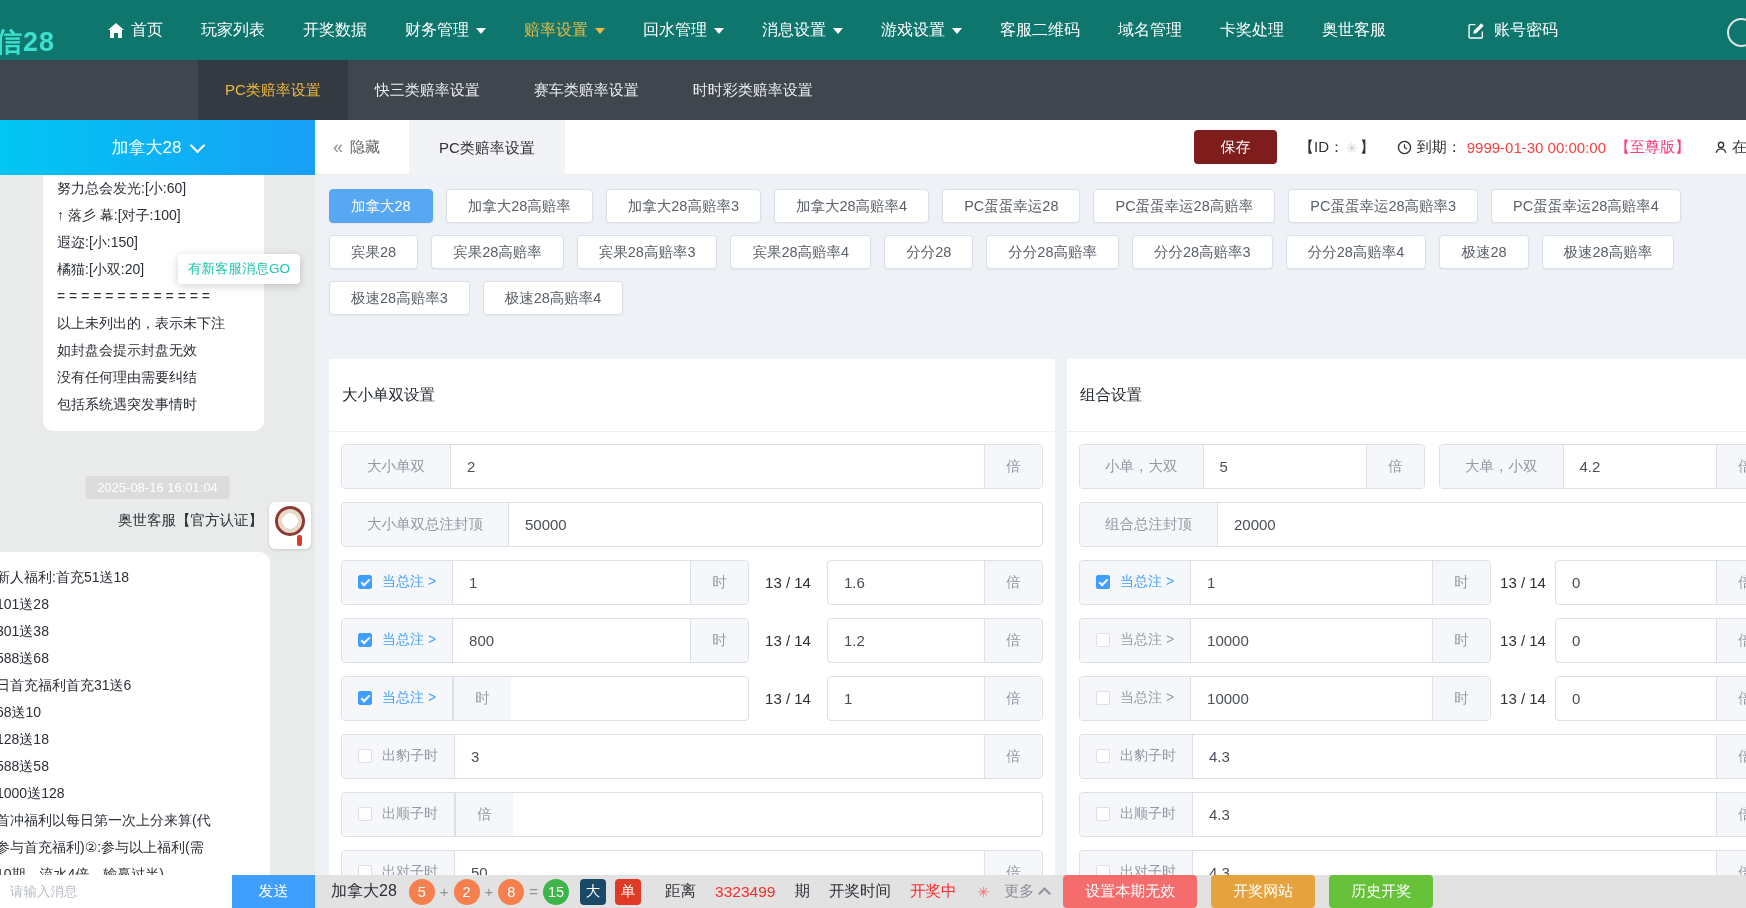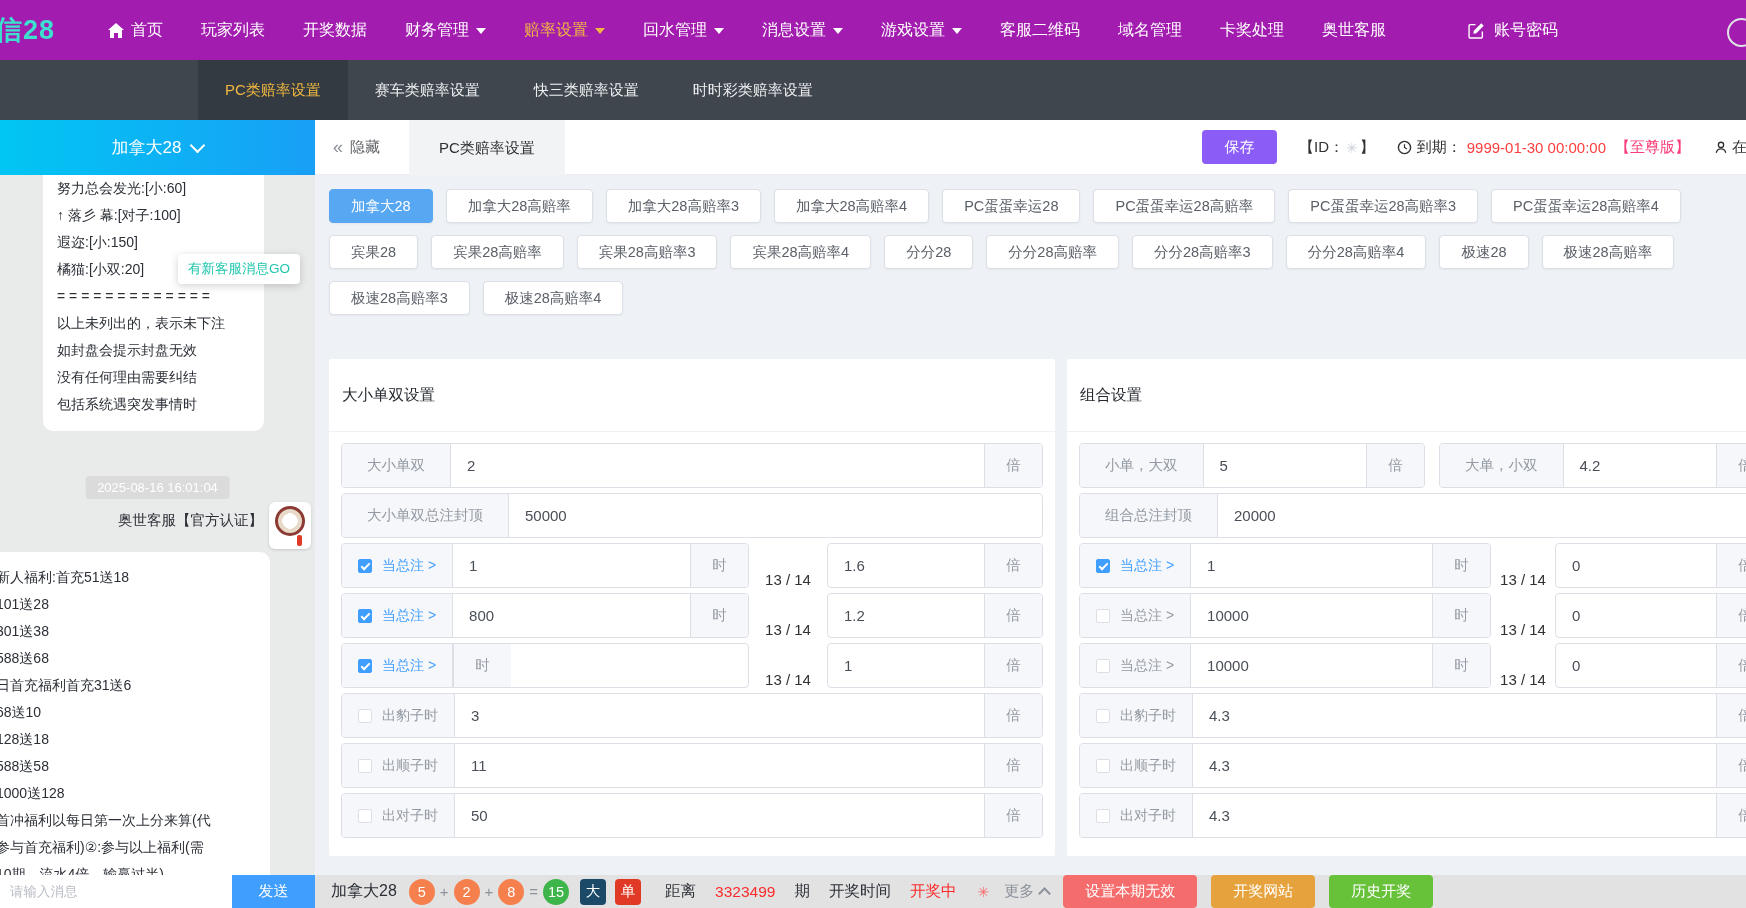--- a/index.html
+++ b/index.html
@@ -1,19 +1,19 @@
 <!DOCTYPE html>
 <html><head>
 <meta charset="utf-8">
 <style>
   html,body{margin:0;padding:0}
   body{width:1746px;height:908px;position:relative;overflow:hidden;background:#eef1f5;
        font-family:"Liberation Sans","DejaVu Sans",sans-serif;-webkit-font-smoothing:antialiased}
   
-  .topnav{position:absolute;left:0;top:0;width:100%;height:60px;background:#a21caf;display:flex;align-items:center;color:#fff;z-index:30}
+  .topnav{position:absolute;left:0;top:0;width:100%;height:60px;background:#0f766e;display:flex;align-items:flex-end;color:#fff;z-index:30}
   .logo{color:#3be0cf;font-size:27px;font-weight:bold;margin-left:-5px;letter-spacing:1px;flex:none;white-space:nowrap}
   .nav-items{display:flex;margin-left:34px}
   .nav-item{padding:0 19px;font-size:16px;display:flex;align-items:center;gap:7px;height:60px;cursor:pointer;white-space:nowrap}
   .nav-item.active{color:#f0b840}
   .caret-down{width:0;height:0;border:5px solid transparent;border-top:6px solid currentColor;margin-top:6px}
   .ico{display:inline-flex;align-items:center}
   .account{position:absolute;right:188px;top:0;height:60px;display:flex;align-items:center;gap:9px;font-size:16px;color:#fff;cursor:pointer}
   .partial-circle{position:absolute;right:-10px;top:18px;width:25px;height:25px;border:2px solid #dfe3e6;border-radius:50%}
   
   .subnav{position:absolute;top:60px;left:0;width:100%;height:60px;background:#3f464e;display:flex;padding-left:198px;box-sizing:border-box;z-index:29}
@@ -38,39 +38,39 @@
   .side-input input{flex:1;border:0;outline:0;padding-left:10px;font-size:13.5px;color:#333;min-width:0}
   .side-input input::placeholder{color:#b9bdc4}
   .send{width:83px;background:#409eff;color:#fff;font-size:15px;border:0;cursor:pointer;flex:none}
   
   .main{position:absolute;left:315px;top:120px;right:0;bottom:0}
   .main-header{height:55px;background:#fff;display:flex;align-items:center;border-bottom:1px solid #eceef1;box-sizing:border-box}
   .hide-btn{margin-left:18px;font-size:15px;color:#606266;display:flex;gap:7px;align-items:center;cursor:pointer}
   .dbl-left::before{content:"«";font-size:18px;color:#8a9099;line-height:1}
   .page-tab{margin-left:29px;height:55px;line-height:55px;padding:0 30px;background:#f2f3f5;font-size:15px;color:#303133;cursor:pointer}
   .mh-right{margin-left:auto;display:flex;align-items:center}
-  .save{width:75px;height:34px;background:#8b5cf6;color:#fff;border:0;border-radius:4px;font-size:15px;cursor:pointer;flex:none}
+  .save{width:83px;height:34px;background:#7f1d1d;color:#fff;border:0;border-radius:4px;font-size:15px;cursor:pointer;flex:none}
   .idtext{margin-left:22px;font-size:15px;color:#303133;display:flex;align-items:center;white-space:nowrap}
   .spin8::before{content:"✳";color:#ccd1d7;font-size:14px;margin:0 2px}
   .spin8.red::before{color:#f56c6c}
   .expire{margin-left:22px;font-size:15px;color:#303133;display:flex;align-items:center;gap:5px;white-space:nowrap}
   .exp-red{color:#fb3e3e}
   .exp-pink{color:#fb3e79;margin-left:4px}
   .online{margin-left:24px;margin-right:-16px;font-size:15px;color:#303133;display:flex;gap:4px;align-items:center;white-space:nowrap}
   .main-body{position:absolute;top:55px;left:0;right:0;bottom:33px;background:#eef1f5;padding:14px 0 0 14px;overflow:hidden}
   .tabrow{display:flex;margin-bottom:12px}
   .gtab{height:34px;line-height:32px;padding:0 21px;background:#fff;border:1px solid #dcdfe6;border-radius:4px;font-size:14.5px;color:#5b6068;margin-right:13px;box-sizing:border-box;cursor:pointer;white-space:nowrap;box-shadow:0 1px 2px rgba(0,0,0,.05)}
   .gtab.on{background:#57a7f2;border-color:#57a7f2;color:#fff}
   .panels{display:flex;gap:12px;margin-top:44px}
   .panel{background:#fff;border-radius:2px;flex:none}
   .panel.left{width:726px}
   .panel.right{width:720px}
   .ptitle{padding:26px 0 25px 13px;font-size:15.5px;color:#24292f;border-bottom:1px solid #eef0f3}
   .prows{padding:12px}
-  .frow{display:flex;align-items:flex-end;height:44px;margin-bottom:6px}
+  .frow{display:flex;align-items:center;height:44px;margin-bottom:14px}
   .ig{display:flex;height:45px;border:1px solid #dcdfe6;border-radius:4px;background:#fff;box-sizing:border-box;overflow:hidden;align-items:stretch}
   .ig.full{flex:1}
   .lbl{background:#f5f7fa;color:#949aa3;font-size:14.5px;display:flex;align-items:center;padding:0 25px;border-right:1px solid #dcdfe6;white-space:nowrap}
   .lbl.withcb{padding:0 16px;gap:10px}
   .val{flex:1;display:flex;align-items:center;padding-left:16px;font-size:15px;color:#4a4f57;min-width:0}
   .sfx{width:57px;flex:none;background:#f5f7fa;color:#949aa3;font-size:14.5px;display:flex;align-items:center;justify-content:center;border-left:1px solid #dcdfe6}
   .g1{flex:1}
   .g2{width:216px;flex:none}
   .panel.right .g2{width:220px}
   .ratio{width:78px;flex:none;text-align:center;font-size:15px;color:#303133;white-space:nowrap}
@@ -160,22 +160,22 @@
           <path d="M12.5 1.2l2.3 2.3-7 7-2.8.5.5-2.8z" fill="currentColor" stroke="none"></path>
         </svg>
       </span>
     <span>账号密码</span>
   </div>
   <div class="partial-circle"></div>
 </div>
 
 <div class="subnav">
   <div class="subtab active">PC类赔率设置</div>
+  <div class="subtab">快三类赔率设置</div>
   <div class="subtab">赛车类赔率设置</div>
-  <div class="subtab">快三类赔率设置</div>
   <div class="subtab">时时彩类赔率设置</div>
 </div>
 
 <div class="sidebar">
   <div class="side-header">
     <span>加拿大28</span>
     <span class="chev-down"></span>
   </div>
   <div class="chat">
     <div class="bubble bubble1">
@@ -354,21 +354,20 @@
               <div class="val">3</div>
               <div class="sfx">倍</div>
             </div>
           </div>
           <div class="frow">
             <div class="ig full">
               <div class="lbl withcb">
                 <span class="cb"></span>
                 <span class="tl">出顺子时</span>
               </div>
-              <div class="val">11</div>
               <div class="sfx">倍</div>
             </div>
           </div>
           <div class="frow">
             <div class="ig full">
               <div class="lbl withcb">
                 <span class="cb"></span>
                 <span class="tl">出对子时</span>
               </div>
               <div class="val">50</div>

